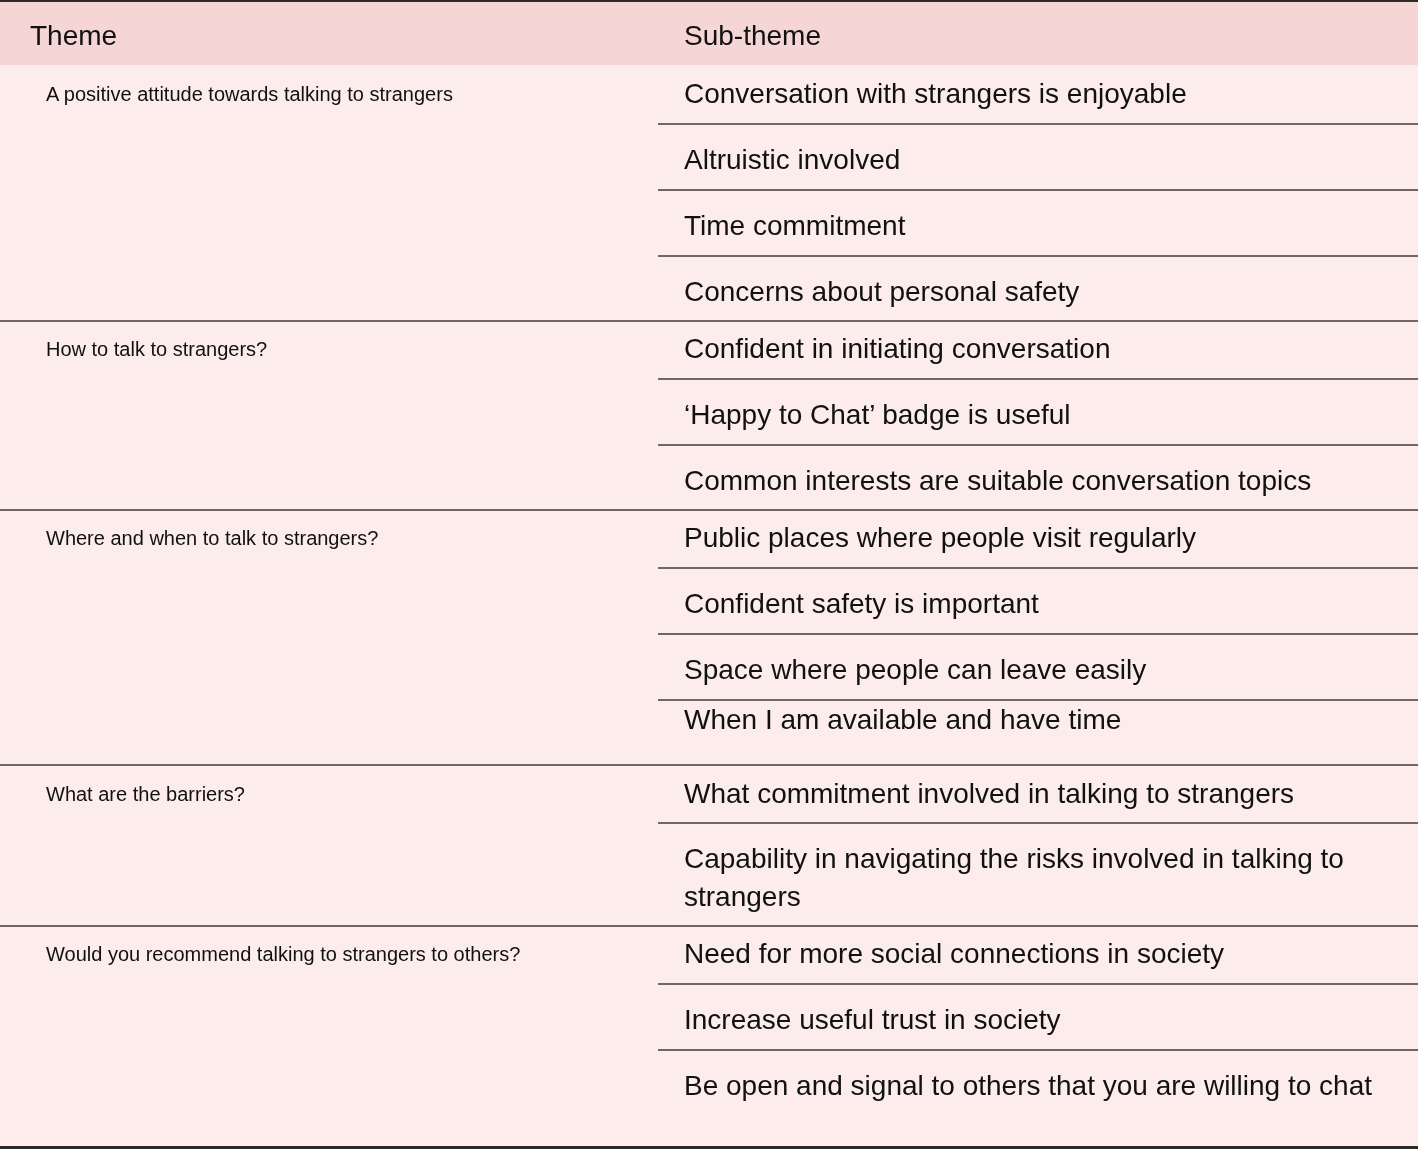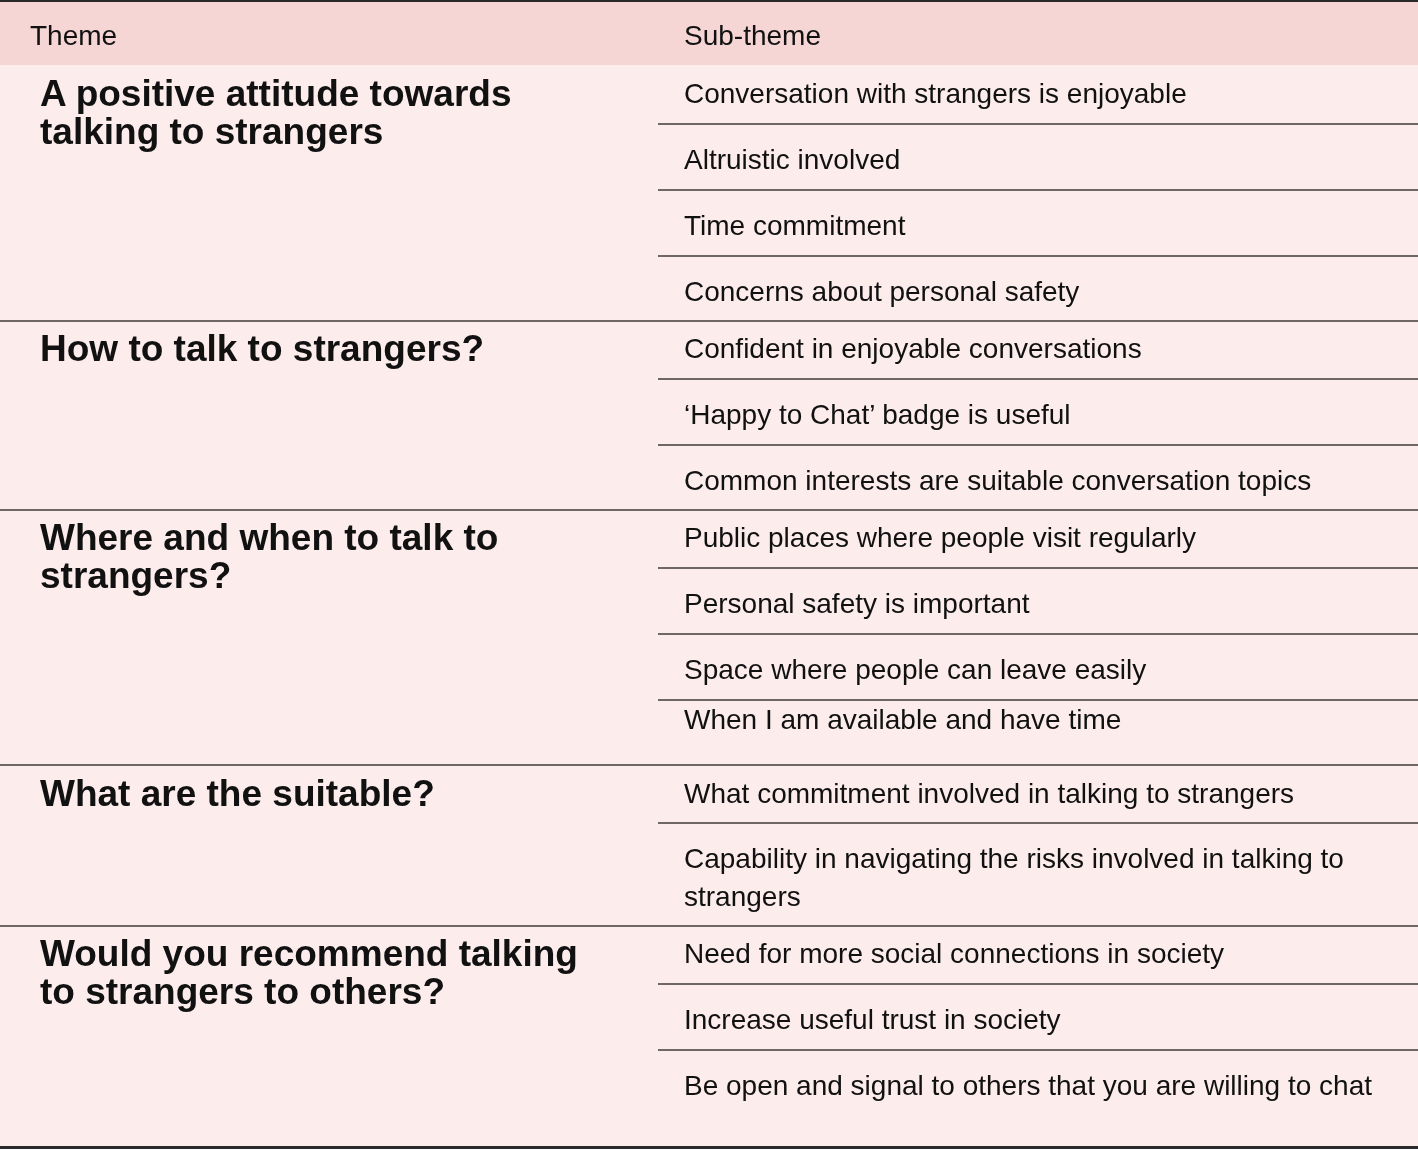--- a/index.html
+++ b/index.html
@@ -3,21 +3,21 @@
 <meta charset="utf-8">
 <style>
   html, body { margin: 0; padding: 0; background: #ffffff; }
   body { width: 1418px; height: 1150px; overflow: hidden; font-family: "Liberation Sans", "DejaVu Sans", sans-serif; color: #111; }
   .table { position: absolute; left: 0; top: 0; width: 1418px; }
   .top-rule { position: absolute; left: 0; top: 0; width: 1418px; height: 2px; background: #2a2a2a; }
   .head { position: absolute; left: 0; top: 2px; width: 1418px; height: 68px; background: #f6d6d5; border-bottom: 2px solid #0c4a6e; box-sizing: border-box; }
   .head span { position: absolute; top: 18px; font-size: 28px; line-height: 32px; }
   .body-bg { position: absolute; left: 0; top: 65px; width: 1418px; height: 1082px; background: #fcecec; }
   .group-rule { position: absolute; left: 0; width: 1418px; height: 1.5px; background: #6f6666; }
-  .theme { position: absolute; left: 40px; width: 560px; font-size: 37px; line-height: 38px; font-weight: bold; }
+  .theme { position: absolute; left: 46px; width: 560px; font-size: 20px; line-height: 38px; }
   .sub { position: absolute; left: 684px; width: 710px; font-size: 28px; line-height: 38px; }
   .sub-rule { position: absolute; left: 658px; width: 760px; height: 1.5px; background: #6f6666; }
   .bottom-rule { position: absolute; left: 0; top: 1146px; width: 1418px; height: 3px; background: #2a2a2a; }
 </style>
 </head>
 <body>
 
 <div class="table">
   <div class="top-rule"></div>
   <div class="head">
@@ -30,38 +30,38 @@
   <div class="sub" style="top:75px">Conversation with strangers is enjoyable</div>
   <div class="sub-rule" style="top:123px"></div>
   <div class="sub" style="top:141px">Altruistic involved</div>
   <div class="sub-rule" style="top:189px"></div>
   <div class="sub" style="top:207px">Time commitment</div>
   <div class="sub-rule" style="top:255px"></div>
   <div class="sub" style="top:273px">Concerns about personal safety</div>
   <div class="group-rule" style="top:320px"></div>
 
   <div class="theme" style="top:330px">How to talk to strangers?</div>
-  <div class="sub" style="top:330px">Confident in enjoyable conversations</div>
+  <div class="sub" style="top:330px">Confident in initiating conversation</div>
   <div class="sub-rule" style="top:378px"></div>
   <div class="sub" style="top:396px">‘Happy to Chat’ badge is useful</div>
   <div class="sub-rule" style="top:444px"></div>
   <div class="sub" style="top:462px">Common interests are suitable conversation topics</div>
   <div class="group-rule" style="top:509px"></div>
 
   <div class="theme" style="top:519px">Where and when to talk to strangers?</div>
   <div class="sub" style="top:519px">Public places where people visit regularly</div>
   <div class="sub-rule" style="top:567px"></div>
-  <div class="sub" style="top:585px">Personal safety is important</div>
+  <div class="sub" style="top:585px">Confident safety is important</div>
   <div class="sub-rule" style="top:633px"></div>
   <div class="sub" style="top:651px">Space where people can leave easily</div>
   <div class="sub-rule" style="top:699px"></div>
   <div class="sub" style="top:701px">When I am available and have time</div>
   <div class="group-rule" style="top:764px"></div>
 
-  <div class="theme" style="top:775px">What are the suitable?</div>
+  <div class="theme" style="top:775px">What are the barriers?</div>
   <div class="sub" style="top:775px">What commitment involved in talking to strangers</div>
   <div class="sub-rule" style="top:822px"></div>
   <div class="sub" style="top:840px">Capability in navigating the risks involved in talking to strangers</div>
   <div class="group-rule" style="top:925px"></div>
 
   <div class="theme" style="top:935px">Would you recommend talking to strangers to others?</div>
   <div class="sub" style="top:935px">Need for more social connections in society</div>
   <div class="sub-rule" style="top:983px"></div>
   <div class="sub" style="top:1001px">Increase useful trust in society</div>
   <div class="sub-rule" style="top:1049px"></div>

